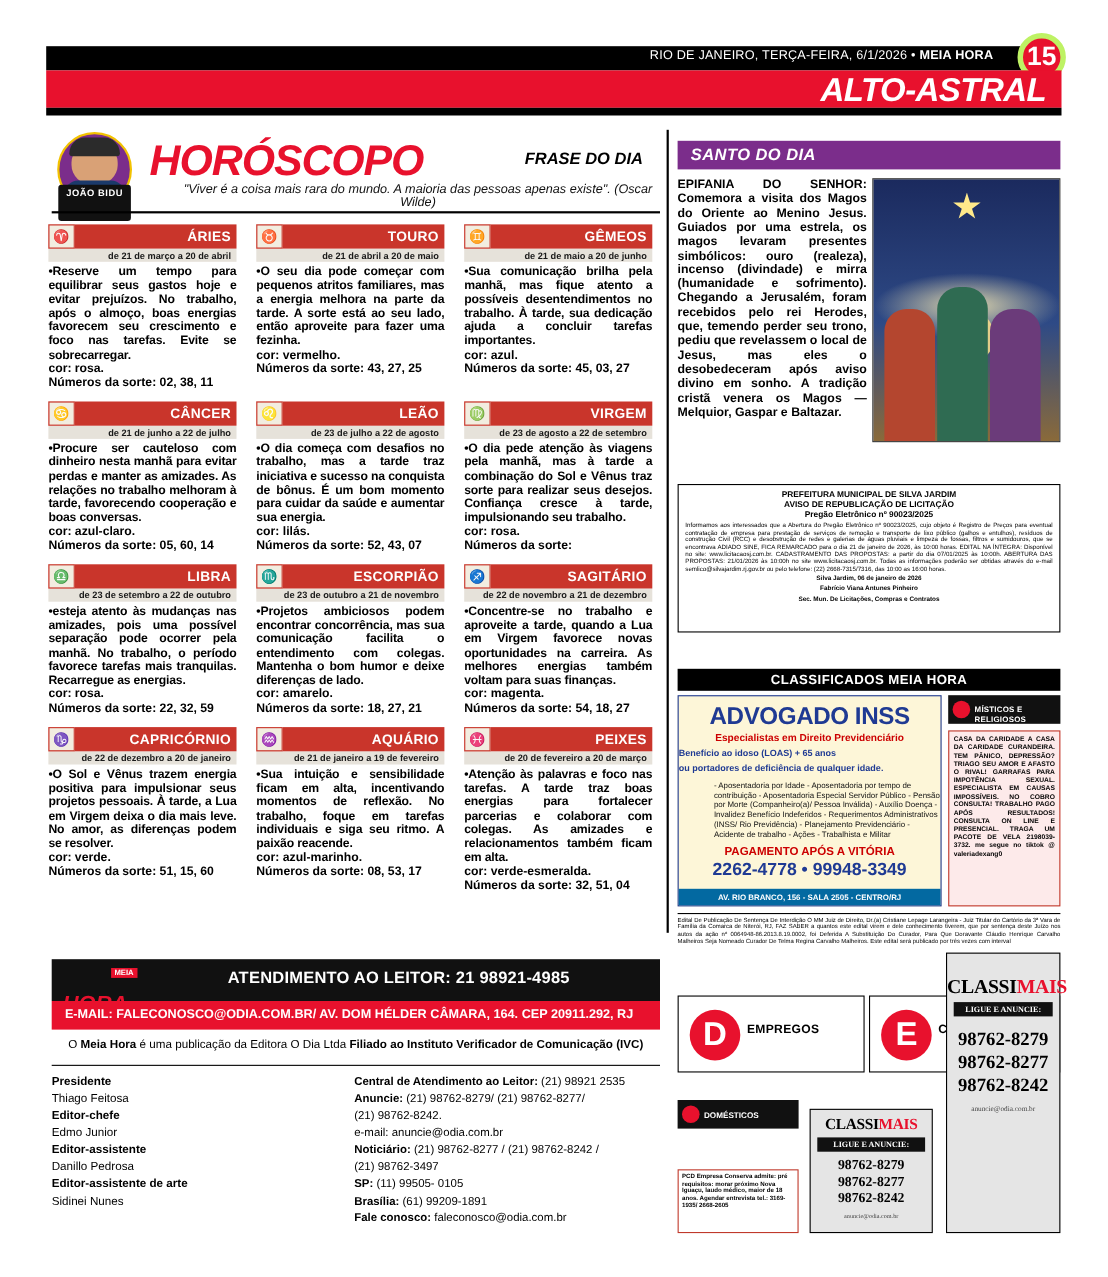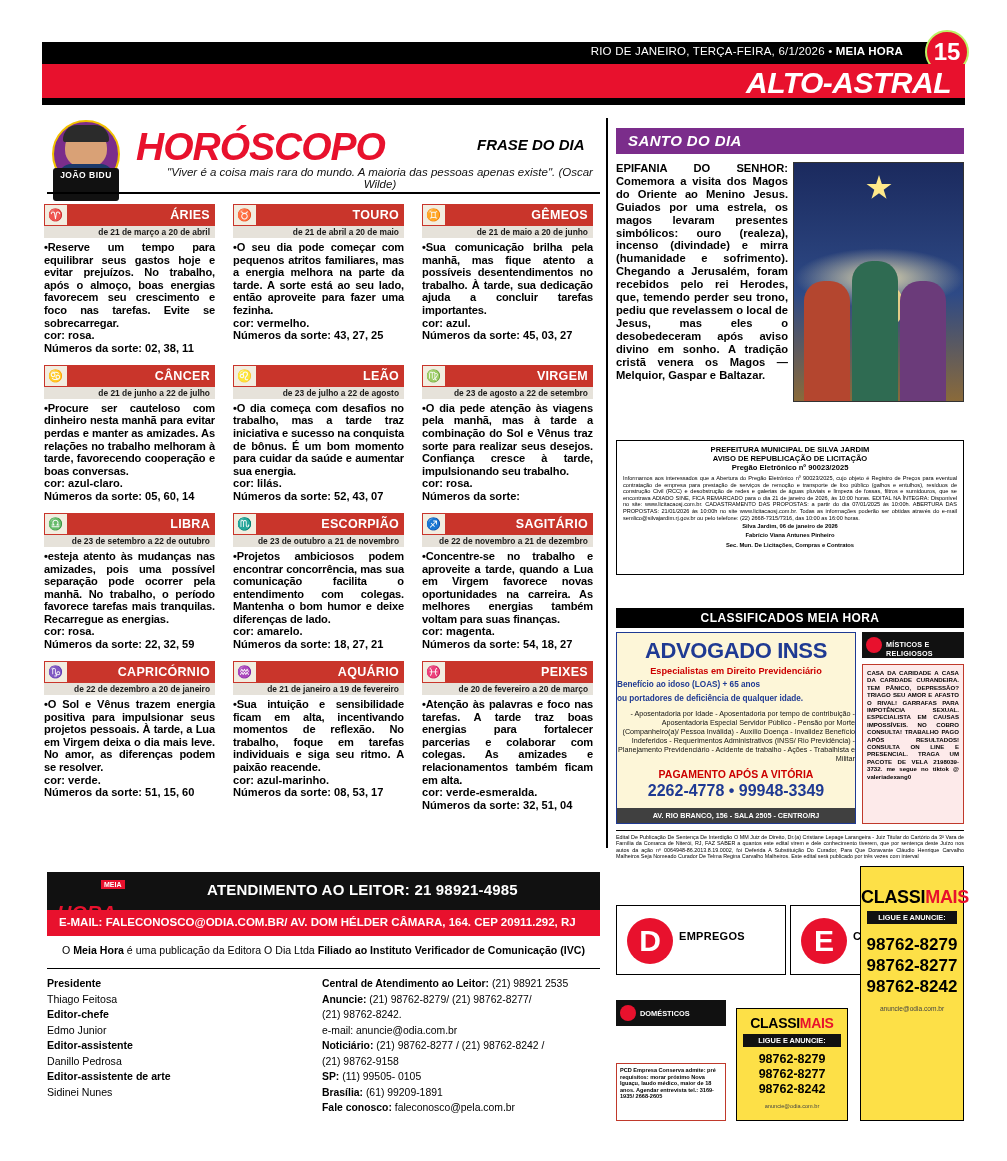--- a/index.html
+++ b/index.html
@@ -23,21 +23,21 @@
     position:absolute; right:62px; top:3px;
     font-size:11.5px; letter-spacing:.2px; white-space:nowrap;
   }
   .topbar .dateline b { font-weight:bold; }
   .pagenum-circle {
     position:absolute; right:-4px; top:-12px;
     width:44px; height:44px; border-radius:50%;
     background:#e8112d; color:#fff;
     font-size:24px; font-weight:bold;
     display:flex; align-items:center; justify-content:center;
-    border:2px solid #bef264;
+    border:5px solid #bef264;
   }
   .redband {
     position:absolute; left:42px; top:64px; width:923px; height:34px;
     background:#e8112d;
   }
   .redband .title {
     position:absolute; right:14px; top:2px;
     color:#fff; font-size:30px; font-weight:bold; font-style:italic;
     letter-spacing:-.5px;
   }
@@ -183,30 +183,30 @@
     text-align:center; font-size:22px; font-weight:bold; color:#1f3a93;
     margin-top:5px; letter-spacing:-.4px;
   }
   .adv-sub {
     text-align:center; font-size:9.2px; font-weight:bold; color:#c00; margin-top:2px;
   }
   .adv-line {
     text-align:left; font-size:8.2px; font-weight:bold; color:#1f3a93; line-height:10px; margin-top:4px;
   }
   .adv-list {
-    font-size:7.2px; text-align:right; line-height:9px; margin-top:5px; color:#111;
+    font-size:7.2px; text-align:left; line-height:9px; margin-top:5px; color:#111;padding-left:32px;
   }
   .adv-pay {
     text-align:center; font-size:10.5px; font-weight:bold; color:#c00; margin-top:5px;
   }
   .adv-phone {
     text-align:center; font-size:16px; font-weight:bold; color:#1f3a93; margin-top:2px;
   }
   .adv-addr {
-    position:absolute; left:0; bottom:0; width:100%; background:#404040; color:#fff;
+    position:absolute; left:0; bottom:0; width:100%; background:#0369a1; color:#fff;
     font-size:7.2px; text-align:center; padding:3px 0; font-weight:bold;
   }
   .mist-head {
     position:absolute; left:862px; top:632px; width:102px; height:26px;
     background:#111; color:#fff;
   }
   .mist-head .dot {
     position:absolute; left:4px; top:5px; width:16px; height:16px; border-radius:50%; background:#e8112d;
   }
   .mist-head span {
@@ -238,21 +238,21 @@
   .dom-head {
     position:absolute; left:616px; top:1000px; width:110px; height:26px; background:#111; color:#fff;
   }
   .dom-head .dot { position:absolute; left:4px; top:5px; width:16px; height:16px; border-radius:50%; background:#e8112d; }
   .dom-head span { position:absolute; left:24px; top:9px; font-size:7.4px; font-weight:bold; }
   .pcd-ad {
     position:absolute; left:616px; top:1063px; width:110px; height:58px;
     border:1px solid #c0392b; padding:3px; font-size:5.6px; line-height:6.6px; font-weight:bold;
   }
   .classimais {
-    position:absolute; border:1px solid #000; background:#fde047;
+    position:absolute; border:1px solid #000; background:#e5e5e5;font-family:Liberation Serif, serif;
   }
   .cm-mid { left:736px; top:1008px; width:112px; height:113px; }
   .cm-right { left:860px; top:866px; width:104px; height:255px; }
   .cm-title { text-align:center; font-size:14px; font-weight:bold; margin-top:6px; letter-spacing:-.3px; }
   .cm-title .red { color:#e8112d; }
   .cm-bar {
     margin:3px 6px 0 6px; background:#111; color:#fff; font-size:7.4px; text-align:center;
     font-weight:bold; padding:2px 0;
   }
   .cm-phone { text-align:center; font-size:12.5px; font-weight:bold; margin-top:5px; line-height:15px; }
@@ -565,19 +565,19 @@
     <div class="role">Editor-assistente de arte</div>
     <div>Sidinei Nunes</div>
   </div>
 
   <div class="exped-right">
     <div><b>Central de Atendimento ao Leitor:</b><span> (21) 98921 2535</span></div>
     <div><b>Anuncie:</b><span> (21) 98762-8279/ (21) 98762-8277/</span></div>
     <div><span>(21) 98762-8242.</span></div>
     <div><span>e-mail: anuncie@odia.com.br</span></div>
     <div><b>Noticiário:</b><span> (21) 98762-8277 / (21) 98762-8242 /</span></div>
-    <div><span> (21) 98762-9158</span></div>
+    <div><span> (21) 98762-3497</span></div>
     <div><b>SP:</b><span> (11) 99505- 0105</span></div>
     <div><b>Brasília:</b><span> (61) 99209-1891</span></div>
-    <div><b>Fale conosco:</b><span> faleconosco@pela.com.br</span></div>
+    <div><b>Fale conosco:</b><span> faleconosco@odia.com.br</span></div>
   </div>
 
 </div>
 
 </body></html>

